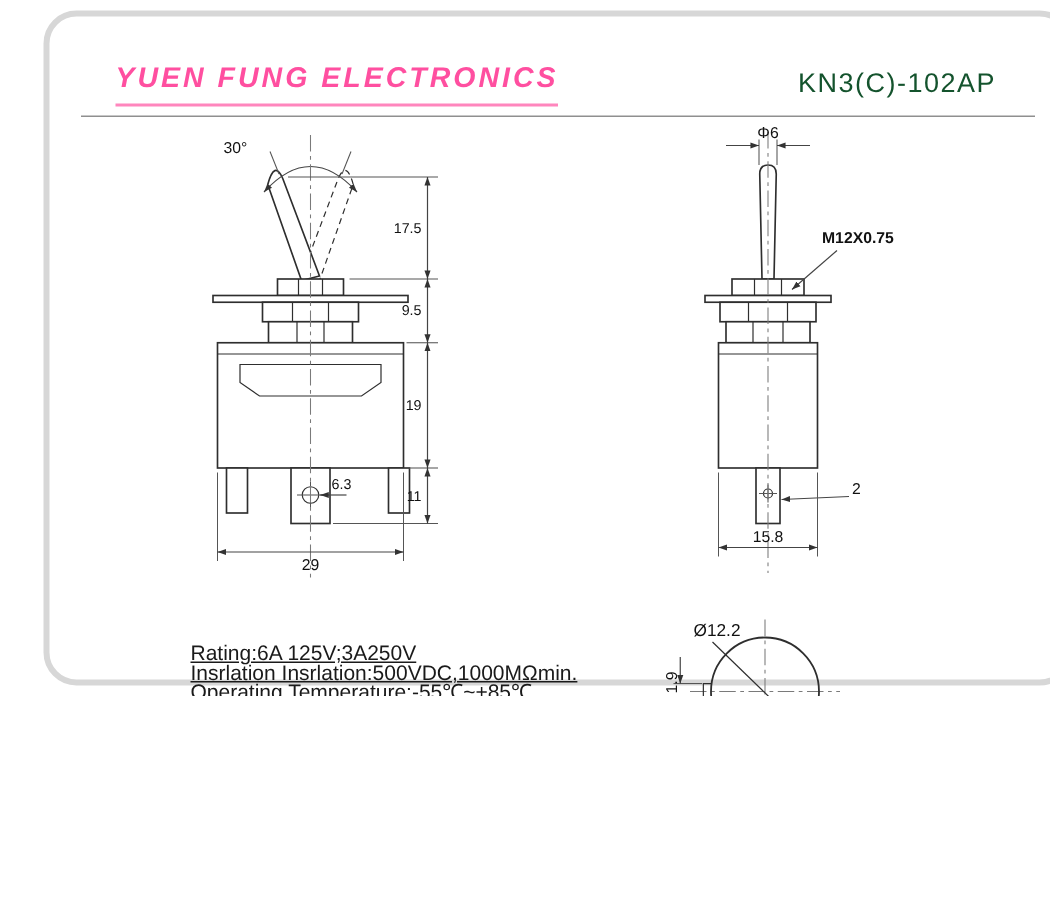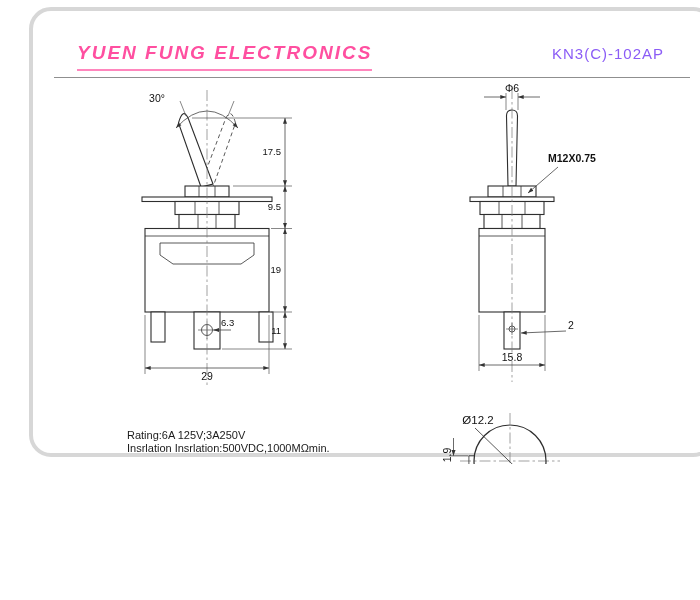--- a/index.html
+++ b/index.html
@@ -2,23 +2,23 @@
 <html><head>
 <meta charset="utf-8">
 <style>
   html,body{margin:0;padding:0;background:#fff;}
   .page{position:relative;width:700px;height:464px;background:#ffffff;overflow:hidden;
         font-family:"Liberation Sans",sans-serif;margin-left:22px;}
   .frame{position:absolute;inset:7px;border:4px solid #d7d7d7;border-radius:22px;pointer-events:none;}
   .brand{position:absolute;left:55px;top:42px;font-size:19px;font-weight:bold;font-style:italic;
          letter-spacing:2px;color:#ff4fa0;border-bottom:2px solid #ff86bd;padding-bottom:5px;
          display:inline-block;white-space:nowrap;}
-  .partno{position:absolute;right:58px;top:45px;font-size:15px;color:#8b5cf6;letter-spacing:1px;}
+  .partno{position:absolute;right:58px;top:45px;font-size:18px;color:#14532d;letter-spacing:1px;}
   .hr{position:absolute;left:32px;right:32px;top:77px;height:0;border-top:1px solid #8f8f8f;}
-  .specs{position:absolute;left:105px;top:429px;font-size:11px;line-height:13.2px;color:#1a1a1a;}
+  .specs{position:absolute;left:105px;top:429px;font-size:14px;line-height:13.2px;color:#1a1a1a;text-decoration:underline;}
   svg.draw{position:absolute;left:0;top:0;}
   
   .outline{fill:#ffffff;stroke:#2e2e2e;stroke-width:1.1;stroke-linejoin:miter;}
   .thin{fill:none;stroke:#2e2e2e;stroke-width:0.8;}
   .dash{fill:none;stroke:#2e2e2e;stroke-width:0.8;stroke-dasharray:4 3;}
   .cl{fill:none;stroke:#7a7a7a;stroke-width:0.7;stroke-dasharray:11 3 2.5 3;}
   .ext{fill:none;stroke:#555;stroke-width:0.7;}
   .dim{fill:none;stroke:#444;stroke-width:0.8;}
   .dt{font-family:"Liberation Sans",sans-serif;font-size:9.5px;fill:#111;}
   .dtm{font-size:10.5px;}
@@ -162,14 +162,15 @@
       <line class="ext" x1="452.4" y1="470" x2="452.4" y2="512"></line>
       <line class="dim" x1="421" y1="507" x2="446.9" y2="507" marker-end="url(#arr)"></line>
       <line class="dim" x1="452.4" y1="507" x2="476" y2="507" marker-start="url(#arr)"></line>
       <text class="dt dtm" x="433" y="519" text-anchor="middle">0.9</text>
     </g>
   </svg>
 
   <div class="specs">
     <div>Rating:6A 125V;3A250V</div>
     <div>Insrlation Insrlation:500VDC,1000MΩmin.</div>
+    <div>Operating Temperature:-55℃~+85℃</div>
   </div>
 </div>
 
 </body></html>

